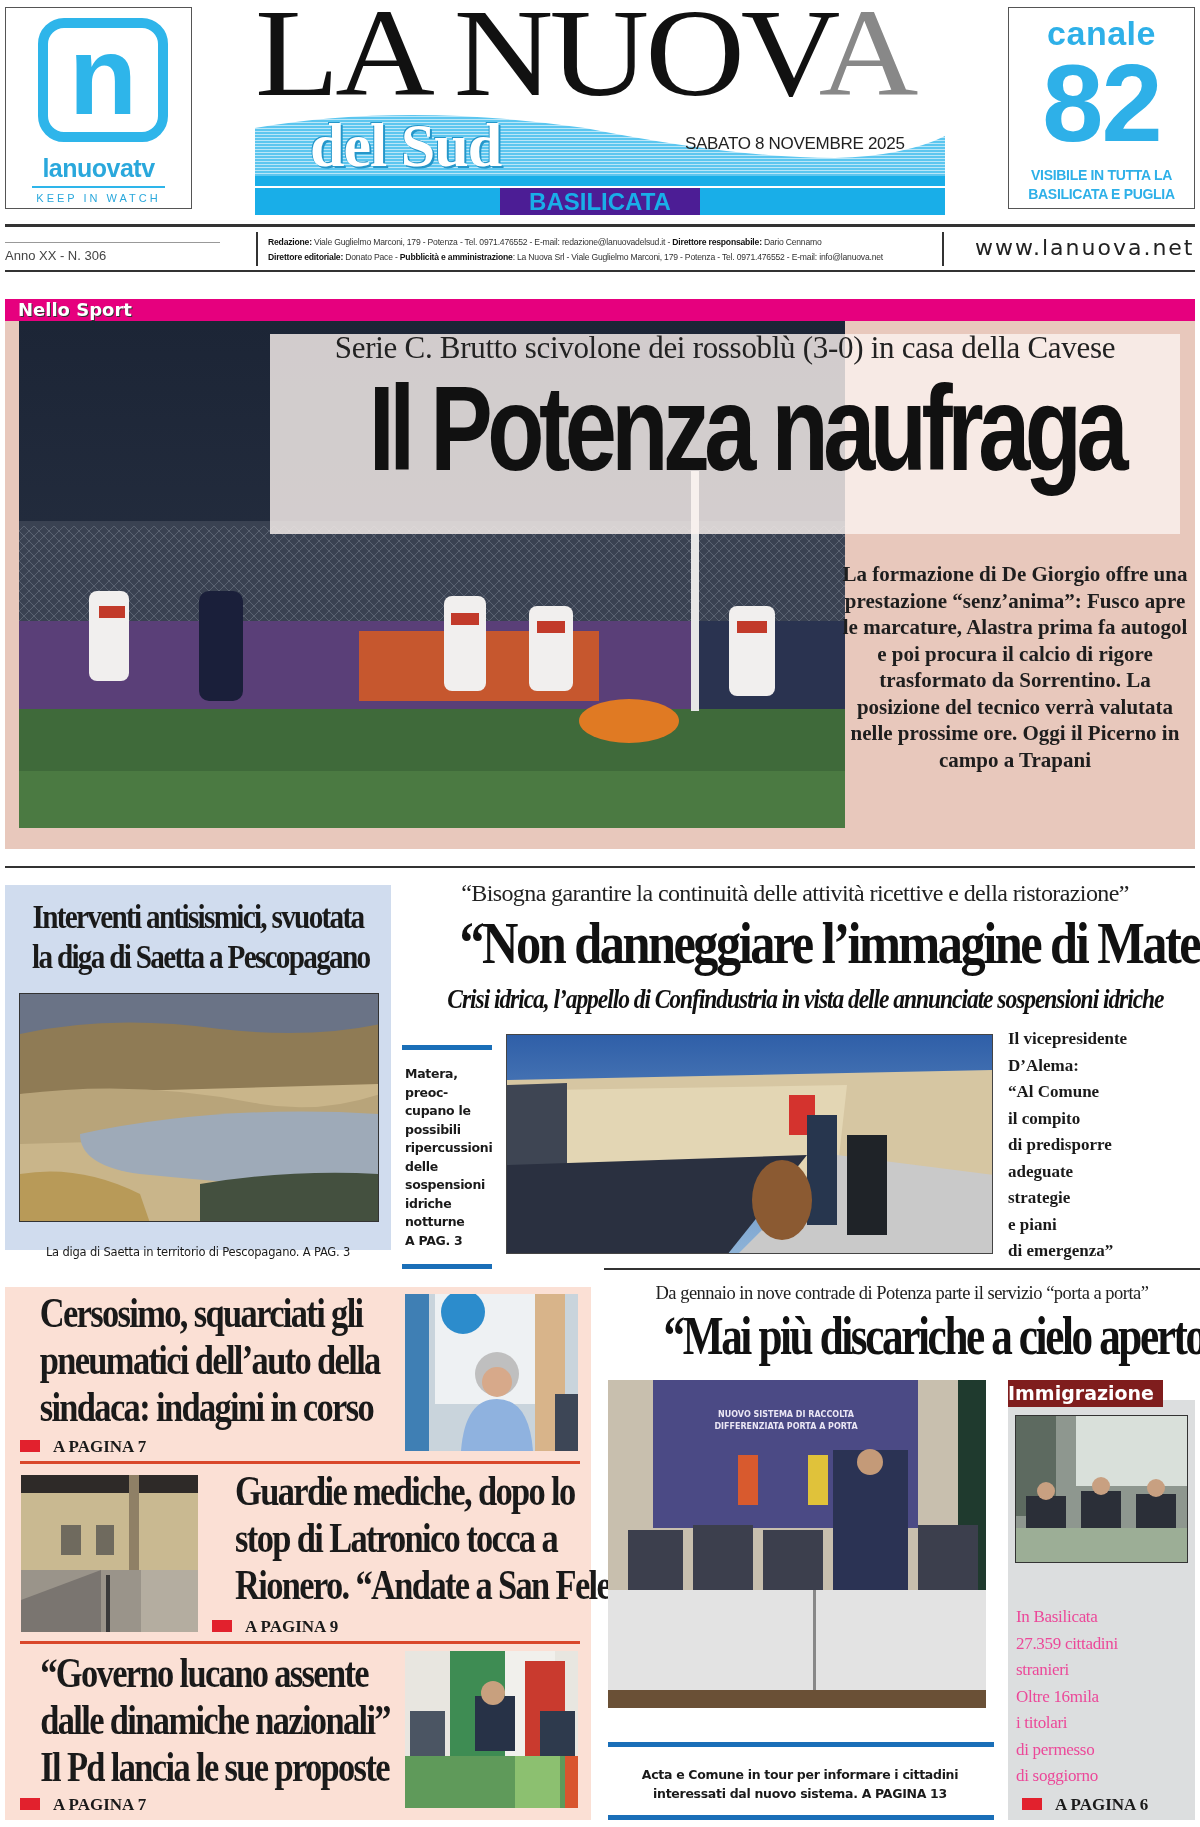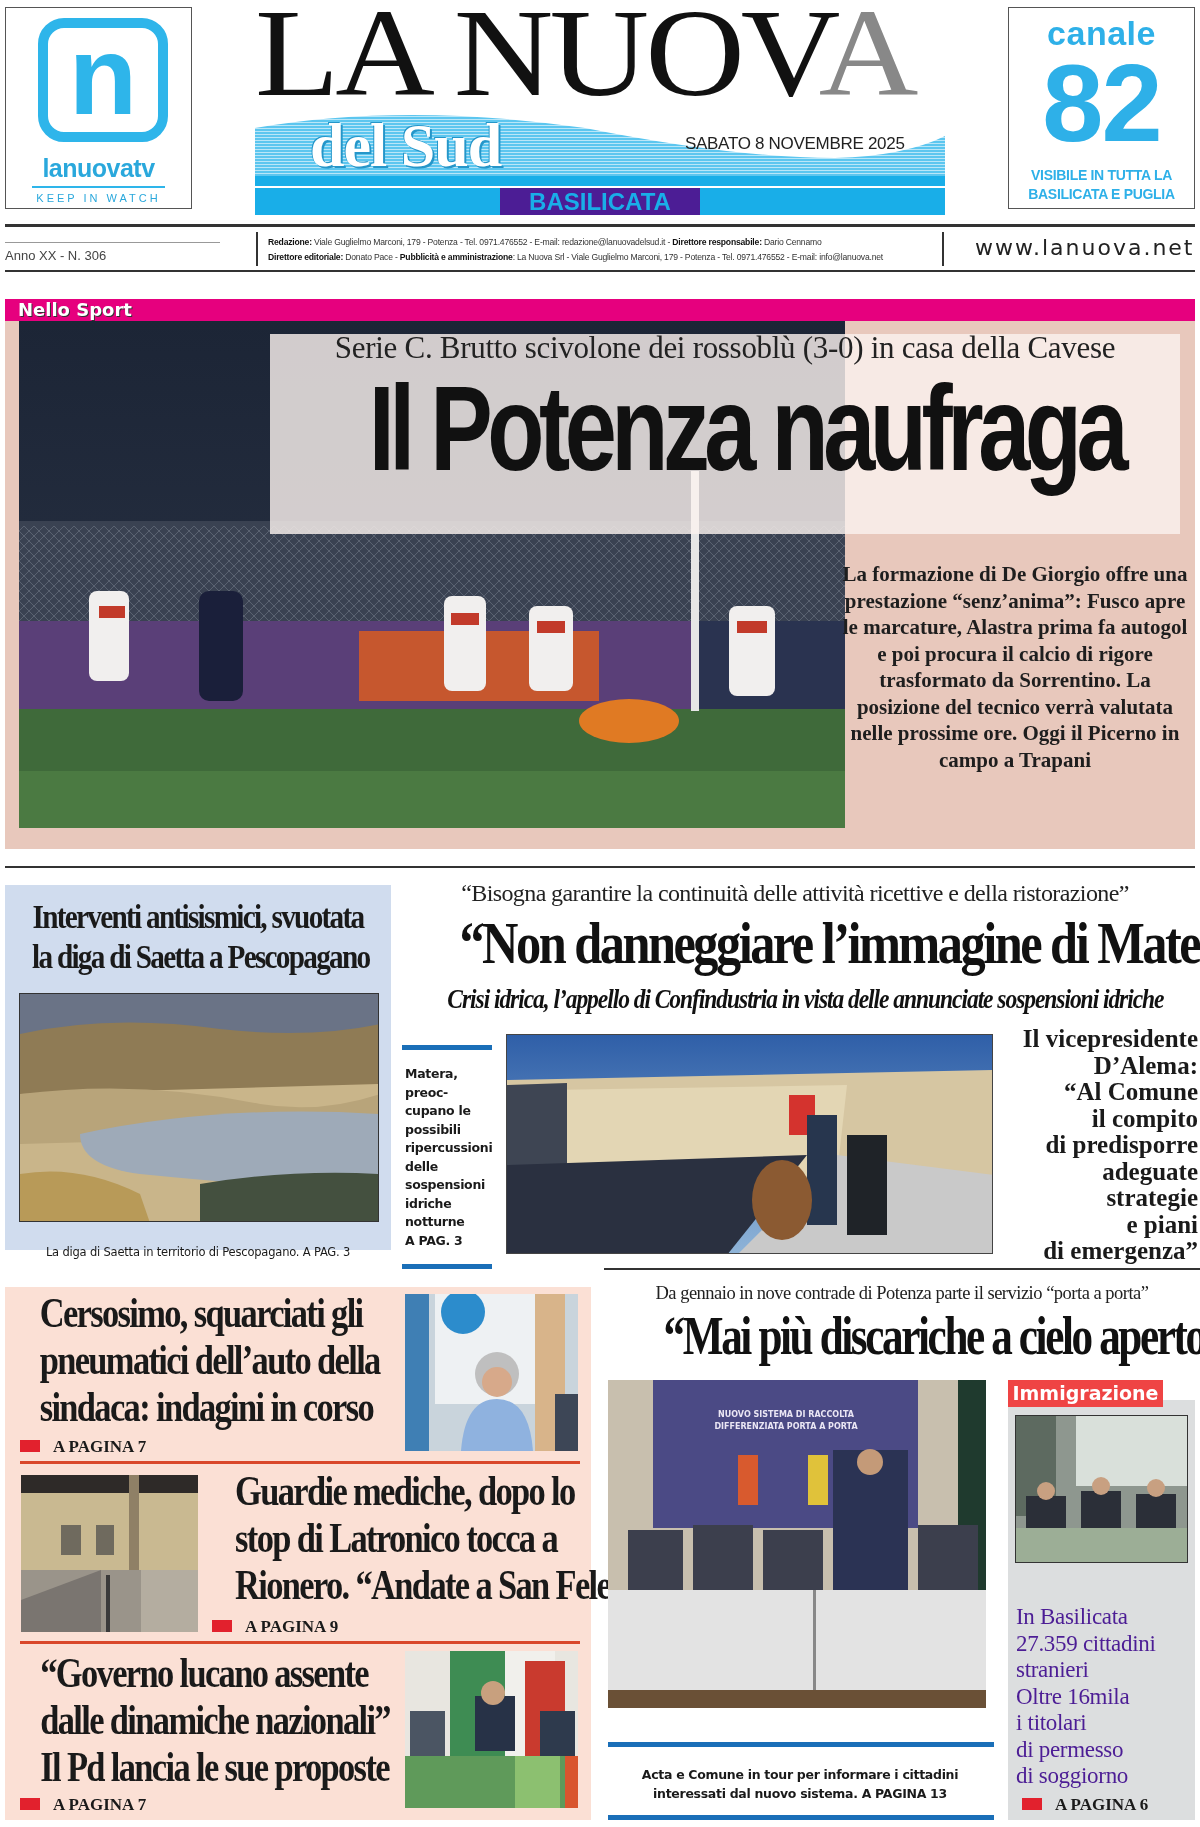--- a/index.html
+++ b/index.html
@@ -57,21 +57,21 @@
   .diga-photo { left: 19px; top: 993px; width: 360px; height: 229px; border: 1px solid #333; overflow: hidden; }
   .diga-caption { left: 5px; top: 1245px; width: 386px; text-align: center; font-family: "DejaVu Sans", sans-serif; font-weight: normal; font-size: 11.5px; color: #1a1a1a; letter-spacing: -0.2px; }
 
   
   .matera-kicker { left: 395px; top: 880px; width: 800px; text-align: center; font-family: "Liberation Serif", serif; font-size: 24px; color: #222; white-space: nowrap; letter-spacing: -0.6px; }
   .matera-headline { left: 395px; top: 908px; width: 805px; text-align: center; font-family: "Liberation Serif", serif; font-weight: bold; font-size: 60px; line-height: 70px; color: #111; white-space: nowrap; letter-spacing: -3px; transform: scaleX(0.84); transform-origin: center top; }
   .matera-sub { left: 395px; top: 983px; width: 805px; text-align: center; font-family: "Liberation Serif", serif; font-style: italic; font-weight: bold; font-size: 27px; line-height: 32px; color: #111; white-space: nowrap; letter-spacing: -1.2px; transform: scaleX(0.87); transform-origin: center top; }
   .blue-rule { background: #1a6fb8; height: 5px; }
   .matera-side { left: 405px; top: 1065px; width: 90px; font-family: "DejaVu Sans", sans-serif; font-weight: bold; font-size: 12.5px; line-height: 18.5px; color: #1a1a1a; letter-spacing: -0.3px; }
   .matera-photo { left: 506px; top: 1034px; width: 487px; height: 220px; border: 1px solid #444; overflow: hidden; }
-  .matera-quote { left: 1008px; top: 1026px; width: 190px; font-family: "Liberation Serif", serif; font-weight: bold; font-size: 25px; line-height: 26.5px; color: #1a1a1a; text-align: right; }
+  .matera-quote { left: 1008px; top: 1026px; width: 190px; font-family: "Liberation Serif", serif; font-weight: bold; font-size: 17px; line-height: 26.5px; color: #1a1a1a; }
   .rule-matera { left: 604px; top: 1268px; width: 596px; height: 2px; background: #333; }
 
   
   .left-stack { left: 5px; top: 1287px; width: 586px; height: 533px; background: #fbe0d5; }
   .red-rule { background: #d9472a; height: 3px; }
   .story-title { font-family: "Liberation Serif", serif; font-weight: bold; color: #1a1a1a; letter-spacing: -2px; white-space: nowrap; transform: scaleX(0.82); transform-origin: center top; text-align: center; }
   .pagetag { font-family: "Liberation Serif", serif; font-weight: bold; font-size: 17px; color: #1a1a1a; white-space: nowrap; }
   .pagetag .sq { display: inline-block; width: 20px; height: 12px; background: #e2212d; margin-right: 13px; vertical-align: 0; }
 
   .cers-title { left: 5px; top: 1290px; width: 385px; font-size: 42px; line-height: 47px; }
@@ -85,23 +85,23 @@
   .gov-tag { left: 20px; top: 1795px; }
 
   
   .rif-kicker { left: 604px; top: 1283px; width: 596px; text-align: center; font-family: "Liberation Serif", serif; font-size: 18.5px; color: #222; white-space: nowrap; letter-spacing: -0.5px; }
   .rif-headline { left: 604px; top: 1305px; width: 596px; text-align: center; font-family: "Liberation Serif", serif; font-weight: bold; font-size: 54px; line-height: 62px; color: #111; white-space: nowrap; letter-spacing: -3px; transform: scaleX(0.8); transform-origin: center top; }
   .rif-photo { left: 608px; top: 1380px; width: 378px; height: 328px; overflow: hidden; }
   .rif-caption { left: 608px; top: 1765px; width: 384px; text-align: center; font-family: "DejaVu Sans", sans-serif; font-weight: bold; font-size: 12.5px; line-height: 19px; color: #1a1a1a; letter-spacing: -0.3px; }
 
   
   .imm-box { left: 1008px; top: 1400px; width: 187px; height: 420px; background: #dcdedf; }
-  .imm-header { left: 1008px; top: 1380px; width: 155px; height: 27px; background: #ef4444; text-align: center; font-family: "DejaVu Sans", sans-serif; font-weight: bold; font-size: 19px; line-height: 27px; color: #fff; }
+  .imm-header { left: 1008px; top: 1380px; width: 155px; height: 27px; background: #7f1d1d; text-align: left; font-family: "DejaVu Sans", sans-serif; font-weight: bold; font-size: 19px; line-height: 27px; color: #fff; }
   .imm-photo { left: 1015px; top: 1415px; width: 173px; height: 148px; border: 1px solid #333; overflow: hidden; }
-  .imm-text { left: 1016px; top: 1604px; width: 180px; font-family: "Liberation Serif", serif; font-size: 23px; line-height: 26.5px; color: #4c1d95; letter-spacing: -0.3px; }
+  .imm-text { left: 1016px; top: 1604px; width: 180px; font-family: "Liberation Serif", serif; font-size: 17px; line-height: 26.5px; color: #ec4899; letter-spacing: -0.3px; }
   .imm-tag { left: 1022px; top: 1795px; }
 </style>
 </head>
 <body>
 
 <div class="abs tv-logo">
   <div class="nbox">
     <div class="nletter">n</div>
   </div>
   <div class="brand">lanuovatv</div>

